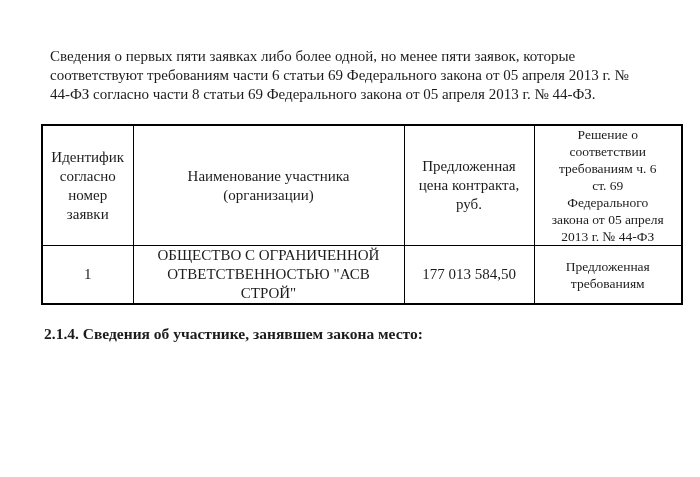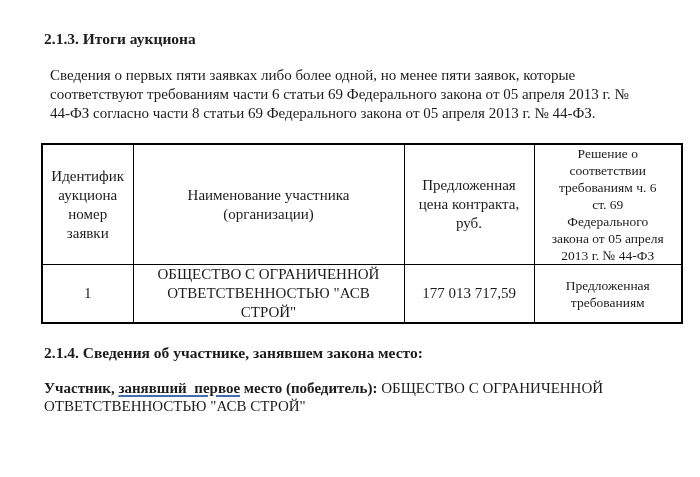--- a/index.html
+++ b/index.html
@@ -61,37 +61,36 @@
     margin:1px 0 0 0;
     line-height:18px;
     white-space:pre-wrap;
   }
 </style>
 </head>
 <body>
 
 <div class="page">
 
-  <p class="heading">2.1.3. Итоги аукциона</p>
 
   <p class="intro">Сведения о первых пяти заявках либо более одной, но менее пяти заявок, которые
 соответствуют требованиям части 6 статьи 69 Федерального закона от 05 апреля 2013 г. №
 44-ФЗ согласно части 8 статьи 69 Федерального закона от 05 апреля 2013 г. № 44-ФЗ.</p>
 
   <table class="results">
     <colgroup>
       <col style="width:91px">
       <col style="width:271px">
       <col style="width:130px">
       <col style="width:148px">
     </colgroup>
     <thead>
       <tr>
         <th>Идентифик
-аукциона
+согласно
 номер
 заявки</th>
         <th>Наименование участника
 (организации)</th>
         <th>Предложенная
 цена контракта,
 руб.</th>
         <th class="col-decision">Решение о
 соответствии
 требованиям ч. 6
@@ -100,25 +99,24 @@
 закона от 05 апреля
 2013 г. № 44-ФЗ</th>
       </tr>
     </thead>
     <tbody>
       <tr>
         <td>1</td>
         <td>ОБЩЕСТВО С ОГРАНИЧЕННОЙ
 ОТВЕТСТВЕННОСТЬЮ "АСВ
 СТРОЙ"</td>
-        <td>177 013 717,59</td>
+        <td>177 013 584,50</td>
         <td class="col-decision">Предложенная
 требованиям</td>
       </tr>
     </tbody>
   </table>
 
   <p class="heading winner-heading">2.1.4. Сведения об участнике, занявшем закона место:</p>
 
-  <p class="winner-par"><span class="b">Участник, </span><span class="u">занявший  первое</span><span class="b"> место (победитель): </span><span>ОБЩЕСТВО С ОГРАНИЧЕННОЙ ОТВЕТСТВЕННОСТЬЮ "АСВ СТРОЙ"</span></p>
 
 
 </div>
 
 </body></html>

